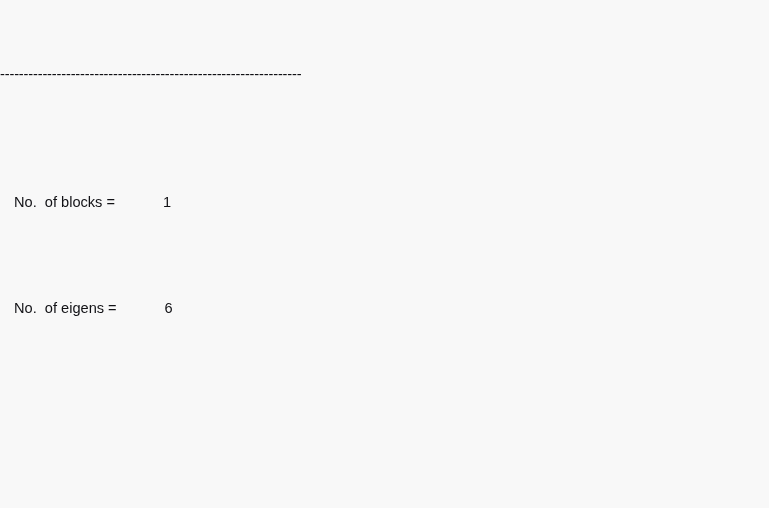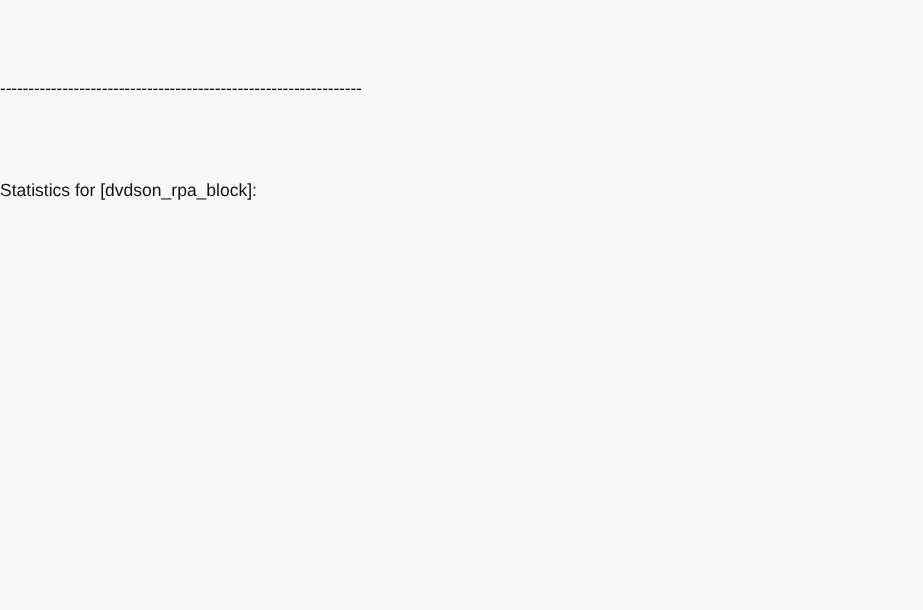--- a/index.html
+++ b/index.html
@@ -60,25 +60,26 @@
     text-align: right;
   }
 </style>
 </head>
 <body>
 
 <div id="console" class="pad">
 
   <span class="rule">----------------------------------------------------------------</span>
 
-  <span class="sec-head">Statistics for [dvdson_rpa_block]:</span>
 
   
+  <span class="line"><span class="c" style="width:14px;"> </span><span class="c">No.  of blocks =</span><span class="r" style="width:56px;">1</span></span>
 
 
+  <span class="line"><span class="c" style="width:14px;"> </span><span class="c">No.  of eigens =</span><span class="r" style="width:56px;">6</span></span>
 
   
 
   
 
   
 
   
 
   

